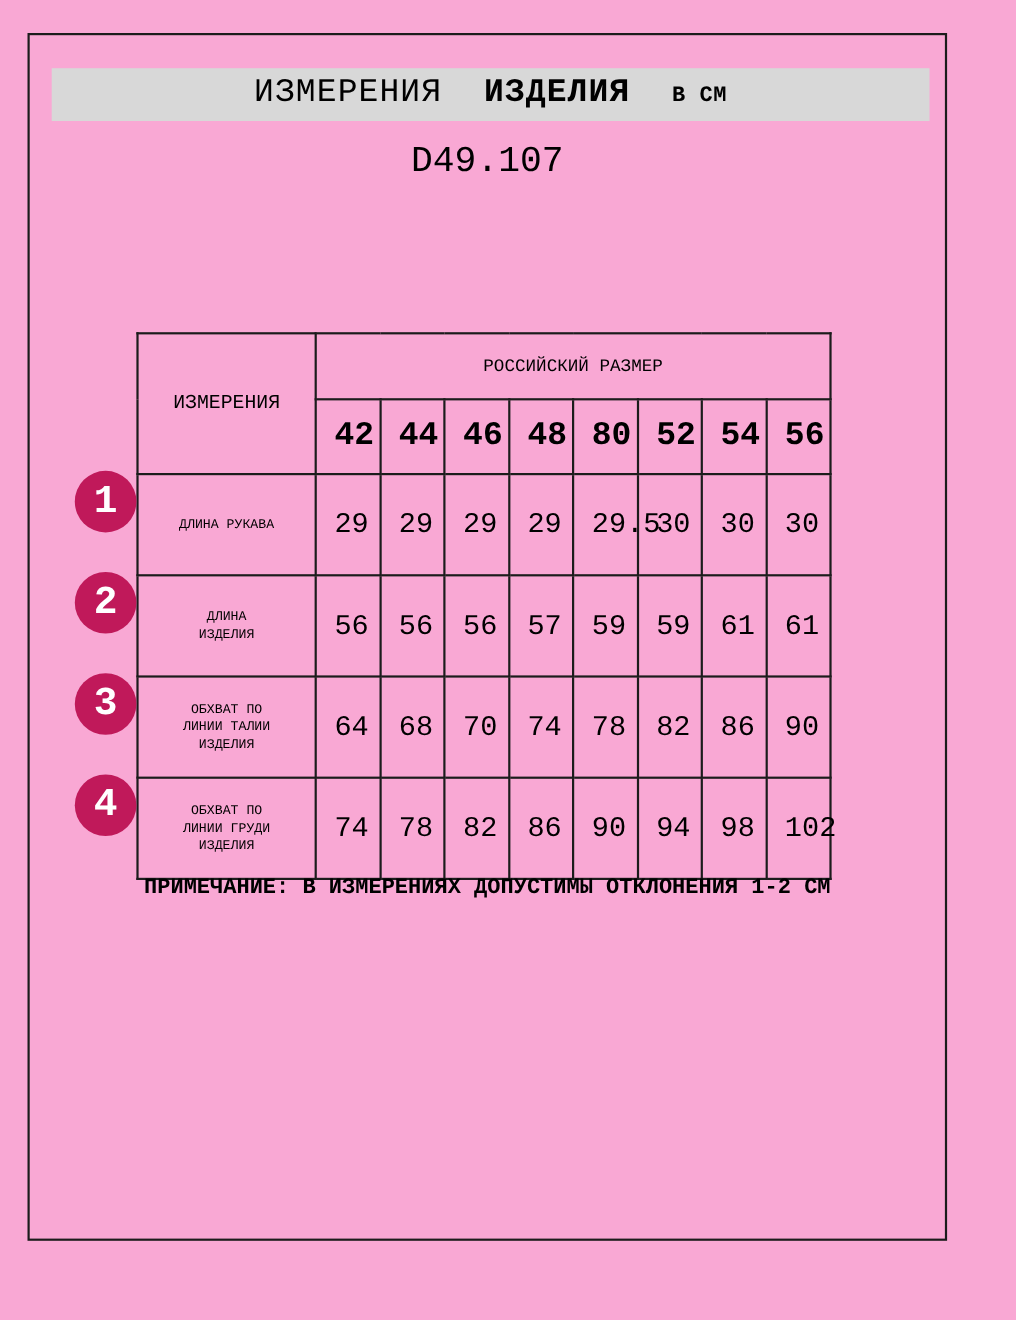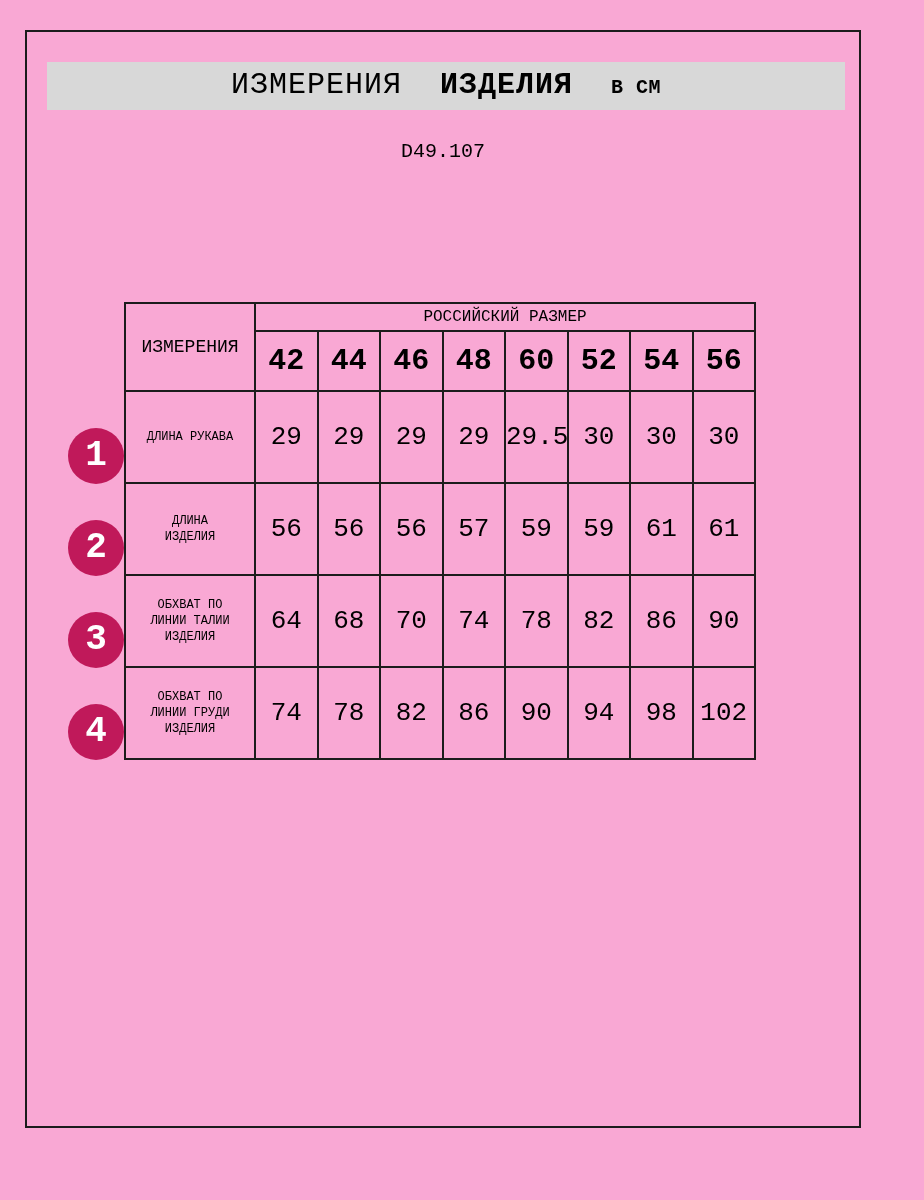--- a/index.html
+++ b/index.html
@@ -41,23 +41,22 @@
   }
   .title-bar .t1 { font-size: 30px; font-weight: 400; letter-spacing: 1px; }
   .title-bar .t2 { font-size: 30px; font-weight: 700; letter-spacing: 1px; }
   .title-bar .t3 { font-size: 20px; font-weight: 600; letter-spacing: 0.5px; }
   .article {
     position: absolute;
     left: 0;
     top: 128px;
     width: 886px;
     text-align: center;
-    font-size: 20px;
-    font-weight: 400;
-    margin-top: 12px;
+    font-size: 33px;
+    font-weight: 400;
   }
   .desc {
     position: absolute;
     left: 113px;
     top: 158px;
     width: 660px;
     margin: 0;
     text-align: center;
     font-size: 20px;
     line-height: 1.3;
@@ -68,21 +67,21 @@
     left: 124px;
     top: 302px;
     width: 632px;
     border-collapse: collapse;
     table-layout: fixed;
   }
   table.size-table td {
     border: 2px solid #1c1c1c;
     text-align: center;
     vertical-align: middle;
-    padding: 0;
+    padding: 16px;
   }
   td.corner {
     width: 128px;
     font-size: 18px;
     font-weight: 400;
   }
   td.group {
     height: 26px;
     font-size: 16px;
     font-weight: 400;
@@ -153,21 +152,21 @@
     <thead>
       <tr>
         <td class="corner" rowspan="2">ИЗМЕРЕНИЯ</td>
         <td class="group" colspan="8">РОССИЙСКИЙ РАЗМЕР</td>
       </tr>
       <tr class="sizes-row" id="sizes-row">
           <td>42</td>
           <td>44</td>
           <td>46</td>
           <td>48</td>
-          <td>60</td>
+          <td>80</td>
           <td>52</td>
           <td>54</td>
           <td>56</td>
         </tr>
     </thead>
     <tbody id="table-body">
         <tr>
           <td class="label-cell">ДЛИНА РУКАВА</td>
           <td class="value-cell">29</td>
           <td class="value-cell">29</td>
@@ -212,14 +211,15 @@
           <td class="value-cell">102</td>
         </tr>
       </tbody>
   </table>
 
   <div class="badge b1">1</div>
   <div class="badge b2">2</div>
   <div class="badge b3">3</div>
   <div class="badge b4">4</div>
 
+  <p class="note">ПРИМЕЧАНИЕ: В ИЗМЕРЕНИЯХ ДОПУСТИМЫ ОТКЛОНЕНИЯ 1-2 СМ</p>
 
 </div>
 
 </body></html>

